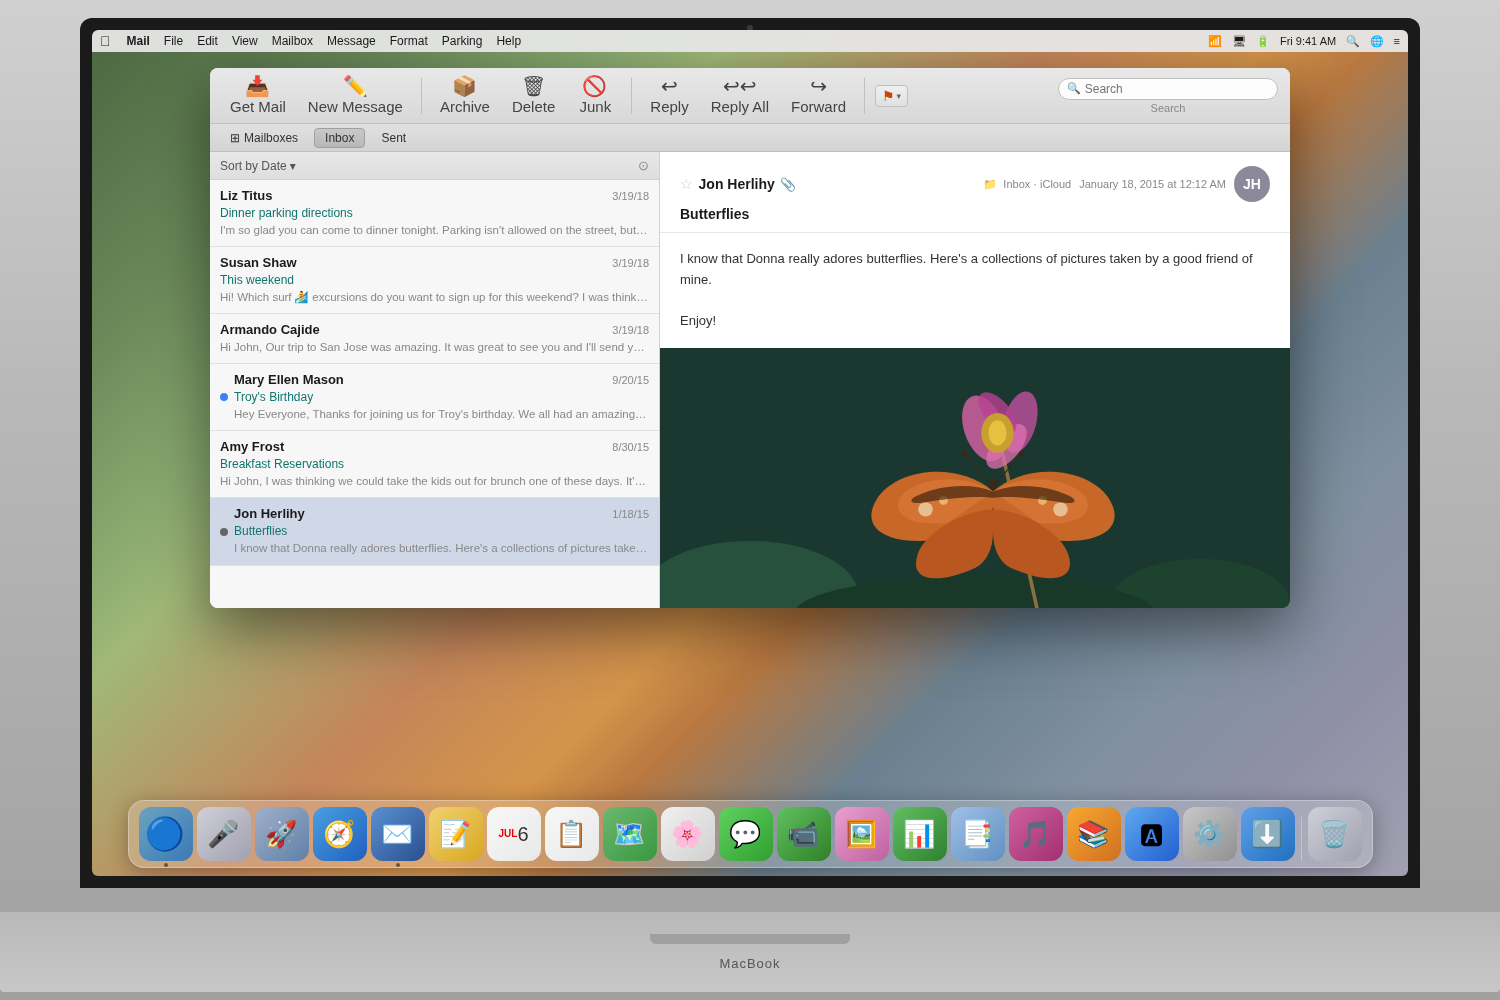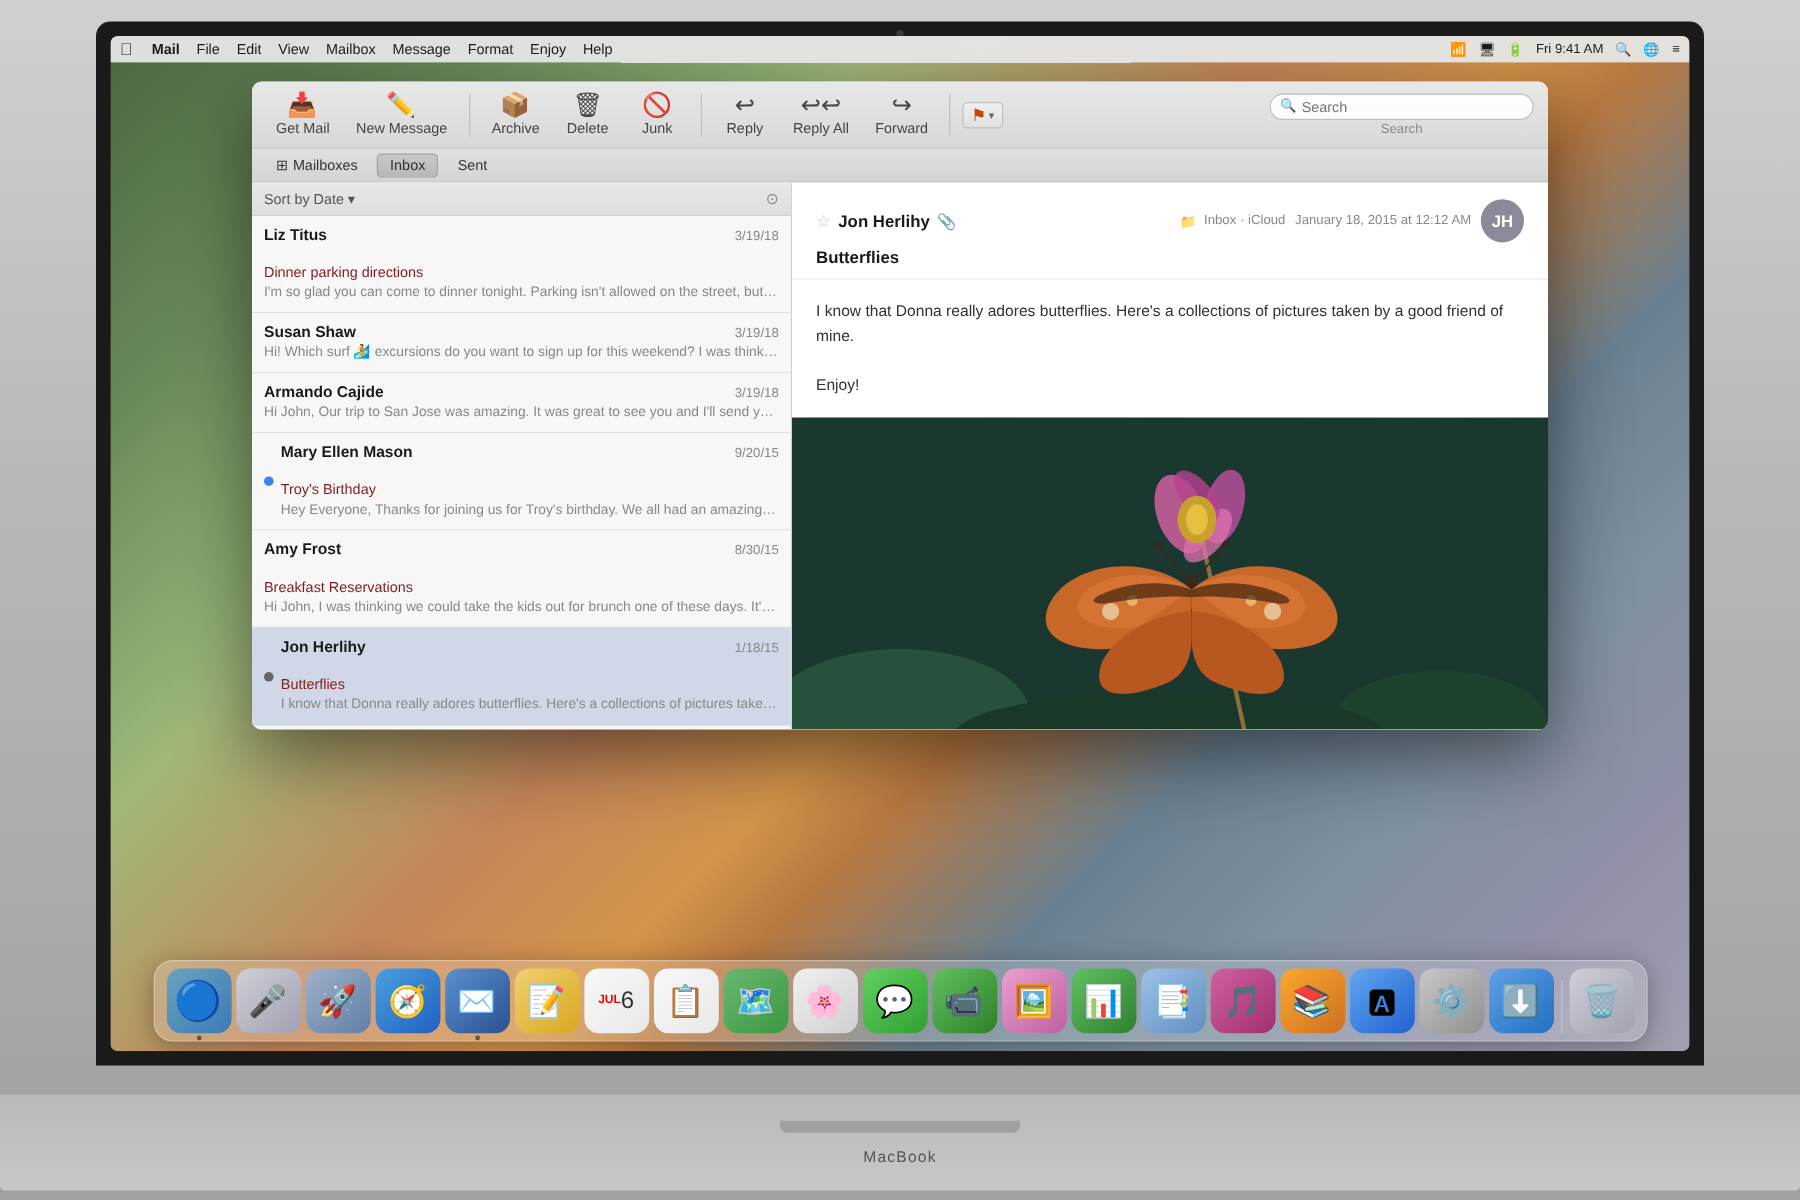--- a/index.html
+++ b/index.html
@@ -198,21 +198,21 @@
       min-width: 52px;
     }
 
     .toolbar-icon {
       font-size: 20px;
       color: #444;
       line-height: 1;
     }
 
     .toolbar-label {
-      font-size: 12px;
+      font-size: 15px;
       color: #444;
       margin-top: 2px;
       white-space: nowrap;
     }
 
     .toolbar-separator {
       width: 1px;
       height: 36px;
       background: #c0c0c0;
       margin: 0 4px;
@@ -347,22 +347,22 @@
     }
 
     .message-date {
       font-size: 11px;
       color: #888;
     }
 
     .message-subject {
       font-size: 12px;
       font-weight: 500;
-      color: #7f1d1d;
-      margin-top: 17px;
+      color: #0f766e;
+      margin-top: 3px;
     }
 
     .message-preview {
       font-size: 11.5px;
       color: #888;
       margin-top: 2px;
       white-space: nowrap;
       overflow: hidden;
       text-overflow: ellipsis;
       line-height: 1.4;
@@ -591,21 +591,21 @@
         <div class="menu-bar">
           <div class="menu-bar-left">
             <span class="menu-bar-item apple-logo"></span>
             <span class="menu-bar-item bold">Mail</span>
             <span class="menu-bar-item">File</span>
             <span class="menu-bar-item">Edit</span>
             <span class="menu-bar-item">View</span>
             <span class="menu-bar-item">Mailbox</span>
             <span class="menu-bar-item">Message</span>
             <span class="menu-bar-item">Format</span>
-            <span class="menu-bar-item">Enjoy</span>
+            <span class="menu-bar-item">Parking</span>
             <span class="menu-bar-item">Help</span>
           </div>
           <div class="menu-bar-right">
             <span class="menu-bar-right-item">📶</span>
             <span class="menu-bar-right-item">🖥</span>
             <span class="menu-bar-right-item">🔋</span>
             <span class="menu-bar-right-item">Fri 9:41 AM</span>
             <span class="menu-bar-right-item">🔍</span>
             <span class="menu-bar-right-item">🌐</span>
             <span class="menu-bar-right-item">≡</span>
@@ -698,20 +698,21 @@
                   </div>
                   <div class="message-subject">Dinner parking directions</div>
                   <div class="message-preview">I'm so glad you can come to dinner tonight. Parking isn't allowed on the street, but there is parking behind the building. Here are the directions to th...</div>
                 </div>
 
                 <div class="message-item">
                   <div class="message-header">
                     <span class="message-sender">Susan Shaw</span>
                     <span class="message-date">3/19/18</span>
                   </div>
+                  <div class="message-subject">This weekend</div>
                   <div class="message-preview">Hi! Which surf 🏄 excursions do you want to sign up for this weekend? I was thinking afterward, we could grab a bite at that restaurant right off the...</div>
                 </div>
 
                 <div class="message-item">
                   <div class="message-header">
                     <span class="message-sender">Armando Cajide</span>
                     <span class="message-date">3/19/18</span>
                   </div>
                   <div class="message-preview">Hi John, Our trip to San Jose was amazing. It was great to see you and I'll send you some of the pics we took. Thanks again for showing us around!</div>
                 </div>

